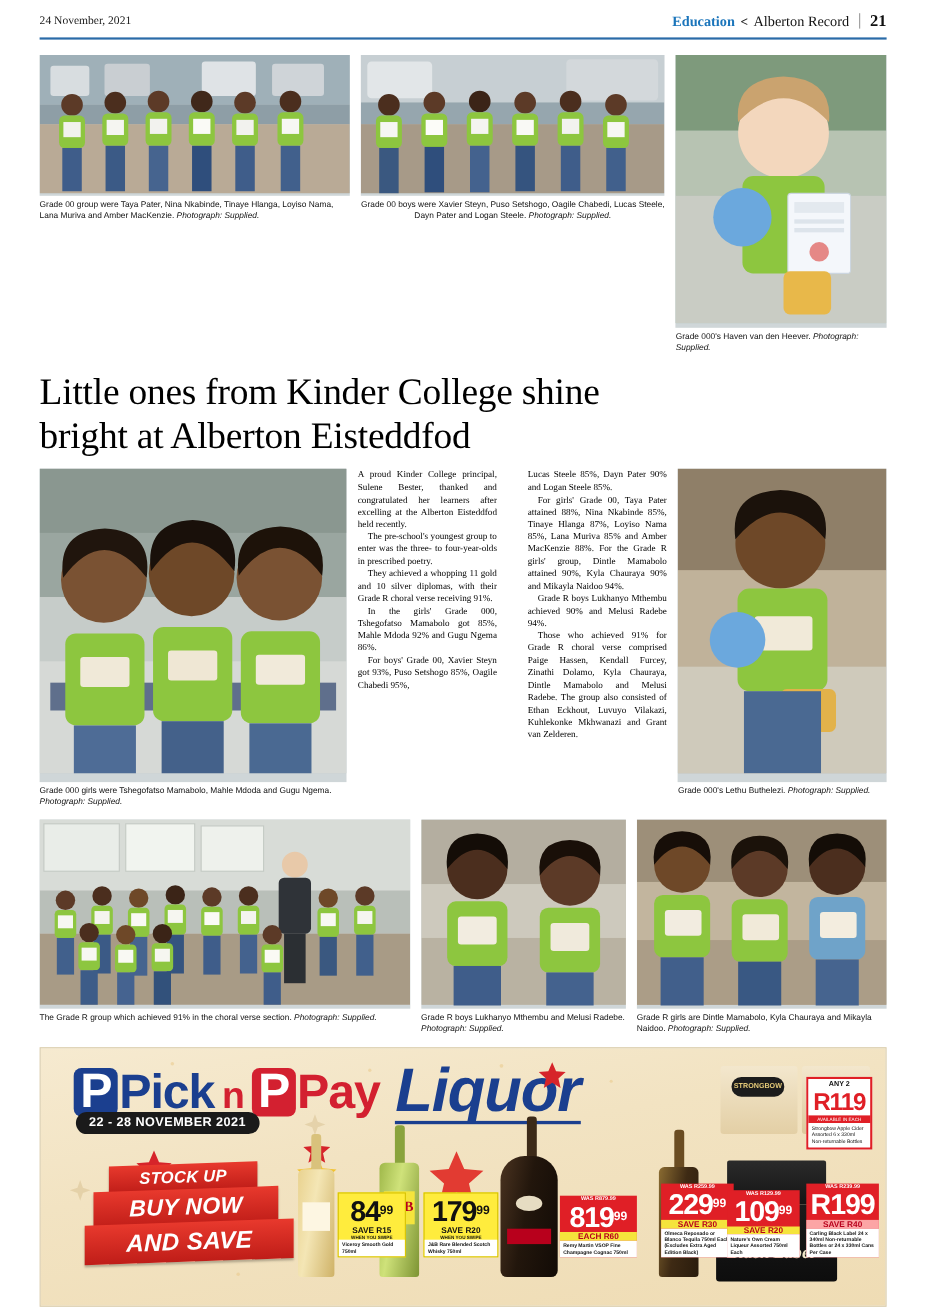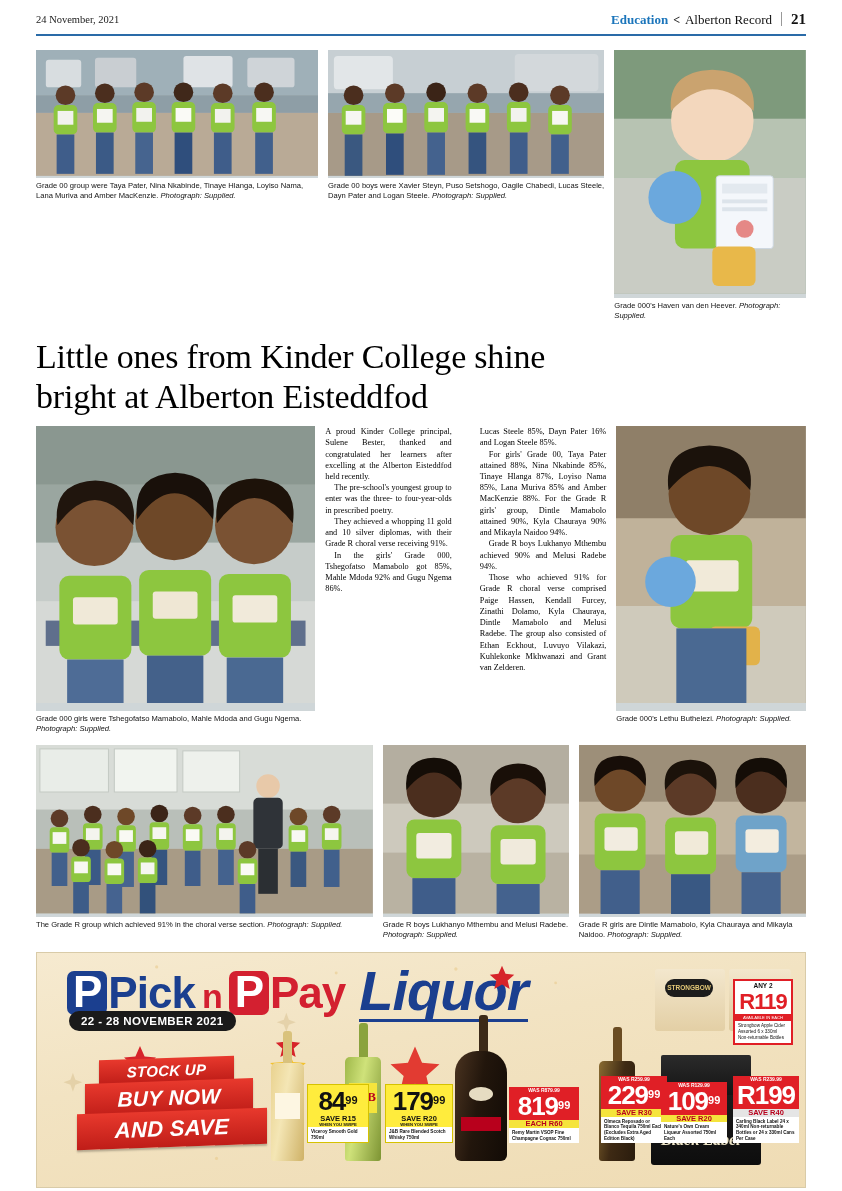--- a/index.html
+++ b/index.html
@@ -21,21 +21,21 @@
   .mast-section { color:#1b75bb; font-weight:bold; }
   .mast-arrow { color:#1b1b1b; font-weight:bold; font-size:12px; }
   .mast-title { color:#111; }
   .mast-sep { display:inline-block; width:1px; height:14px; background:#999; margin:0 4px; position:relative; top:2px; }
   .mast-page { font-weight:bold; font-size:15px; color:#111; }
   .mast-rule { position:absolute; left:0; right:0; top:34px; height:1.5px; background:#2a6ba8; }
 
   
   .toprow { display:flex; gap:10px; margin-top:14px; }
   .col-a { width:287px; }
-  .col-b { width:281px; }
+  .col-b { width:281px;text-align:center; }
   .col-c { width:195px; }
 
   .photo { position:relative; overflow:hidden; background:#cfd6d8; }
   .cap { font-size:7.6px; line-height:1.33; color:#111; padding-top:3px; }
   .cap i { font-style:italic; }
 
   
   .headline {
     font-family:"Liberation Serif", serif;
     font-size:34px; line-height:1.16; font-weight:normal;
@@ -305,23 +305,24 @@
         <span>Grade 000 girls were Tshegofatso Mamabolo, Mahle Mdoda and Gugu Ngema. </span><i>Photograph: Supplied.</i>
       </div>
     </div>
 
     <div class="textcols">
       <div class="tcol">
         <p class="first">A proud Kinder College principal, Sulene Bester, thanked and congratulated her learners after excelling at the Alberton Eisteddfod held recently.</p>
         <p>The pre-school's youngest group to enter was the three- to four-year-olds in prescribed poetry.</p>
         <p>They achieved a whopping 11 gold and 10 silver diplomas, with their Grade R choral verse receiving 91%.</p>
         <p>In the girls' Grade 000, Tshegofatso Mamabolo got 85%, Mahle Mdoda 92% and Gugu Ngema 86%.</p>
+        <p>For boys' Grade 00, Xavier Steyn got 93%, Puso Setshogo 85%, Oagile Chabedi 95%,</p>
       </div>
       <div class="tcol">
-        <p class="first">Lucas Steele 85%, Dayn Pater 16% and Logan Steele 85%.</p>
+        <p class="first">Lucas Steele 85%, Dayn Pater 90% and Logan Steele 85%.</p>
         <p>For girls' Grade 00, Taya Pater attained 88%, Nina Nkabinde 85%, Tinaye Hlanga 87%, Loyiso Nama 85%, Lana Muriva 85% and Amber MacKenzie 88%. For the Grade R girls' group, Dintle Mamabolo attained 90%, Kyla Chauraya 90% and Mikayla Naidoo 94%.</p>
         <p>Grade R boys Lukhanyo Mthembu achieved 90% and Melusi Radebe 94%.</p>
         <p>Those who achieved 91% for Grade R choral verse comprised Paige Hassen, Kendall Furcey, Zinathi Dolamo, Kyla Chauraya, Dintle Mamabolo and Melusi Radebe. The group also consisted of Ethan Eckhout, Luvuyo Vilakazi, Kuhlekonke Mkhwanazi and Grant van Zelderen.</p>
       </div>
     </div>
 
     <div class="rightcol">
       <div class="photo grad-photo" style="height:285px">
         <svg class="ph" viewBox="0 0 195 285" preserveAspectRatio="none">
           <rect width="195" height="285" fill="#b5a68f"></rect>
@@ -639,21 +640,21 @@
       </div>
       <span class="pt-save" style="background:#f5e43c;color:#b8001c;display:block;">SAVE R20</span>
       <div class="pt-desc">Nature's Own Cream Liqueur Assorted 750ml Each</div>
     </div>
 
     <div class="pricetag pt-red" style="left:696px; bottom:44px; width:66px;">
       <span class="pt-was">WAS R239.99</span>
       <div>
         <span class="pt-big">R199</span><span class="pt-sup"></span>
       </div>
-      <span class="pt-save" style="background:#e5e5e5;color:#b8001c;display:block;">SAVE R40</span>
+      <span class="pt-save" style="background:#fca5a5;color:#b8001c;display:block;">SAVE R40</span>
       <div class="pt-desc">Carling Black Label 24 x 340ml Non-returnable Bottles or 24 x 330ml Cans Per Case</div>
     </div>
 
     <div class="any2">
       <div class="hdr">ANY 2</div>
       <div style="background:#fff;color:#e01f26;font-size:22px;font-weight:bold;letter-spacing:-1px;line-height:1;padding:1px 0;">R119</div>
       <div style="background:#e01f26;color:#fff;font-size:4.2px;padding:1px 0;">AVAILABLE IN EACH</div>
       <div class="pt-desc">Strongbow Apple Cider Assorted 6 x 330ml Non-returnable Bottles</div>
     </div>
   </div>

